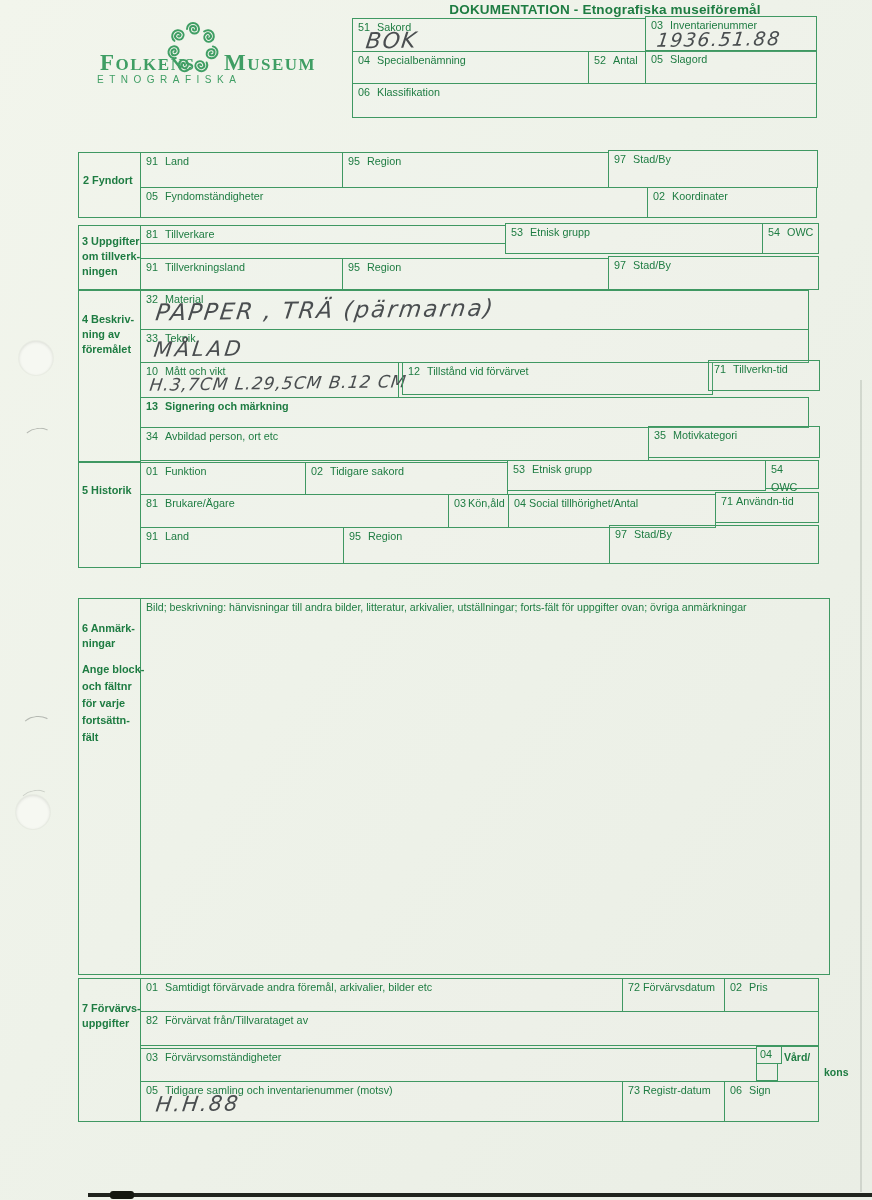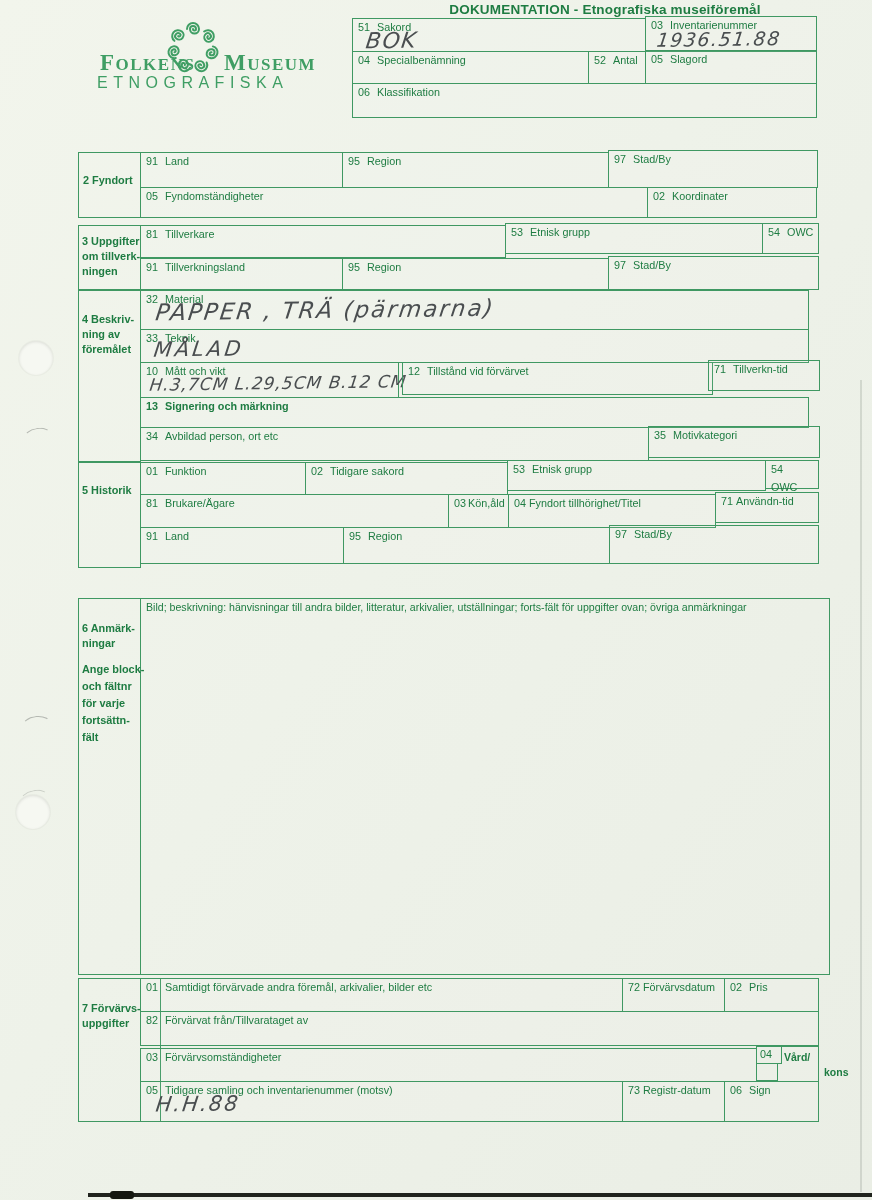--- a/index.html
+++ b/index.html
@@ -17,21 +17,21 @@
   .secnote{position:absolute;color:#1e7c42;font-weight:bold;font-size:10.9px;line-height:17px;white-space:nowrap;}
   
   .hand{position:absolute;font-family:"DejaVu Sans",sans-serif;font-style:italic;color:#4a4e50;
         transform:skewX(-8deg) rotate(-0.8deg);white-space:nowrap;letter-spacing:1.5px;}
   
   .title{position:absolute;left:400px;top:2px;width:410px;text-align:center;font-weight:bold;
          font-size:13.5px;color:#1e7c42;letter-spacing:0.2px;}
   .logoword{position:absolute;font-family:"Liberation Serif",serif;font-size:17px;letter-spacing:1.5px;
             color:#3f9e64;font-weight:bold;}
   .logoword::first-letter{font-size:23px;}
-  .logosub{position:absolute;font-size:16px;letter-spacing:5.5px;color:#3f9e64;}
+  .logosub{position:absolute;font-size:10px;letter-spacing:5.5px;color:#3f9e64;}
   
   .vk-box{position:absolute;border:1.2px solid #3f9862;box-sizing:border-box;background:transparent;}
   .vk-lbl{position:absolute;left:27px;font-size:10.5px;color:#1e7c42;font-weight:bold;}
   
   .hole{position:absolute;width:34px;height:34px;border-radius:50%;background:#f6f8f2;
         box-shadow:inset 0 1px 3px rgba(0,0,0,0.10),0 0 0 1px rgba(0,0,0,0.03);}
   .arc{position:absolute;border:1.5px solid transparent;border-top-color:rgba(110,115,110,0.45);
        border-radius:50%;}
   .scanedge{position:absolute;left:88px;top:1193px;width:784px;height:4px;background:#20231d;}
   .scanblob{position:absolute;left:110px;top:1191px;width:24px;height:8px;border-radius:3px;background:#14170f;}
@@ -117,21 +117,21 @@
     <span class="code">02</span><span class="lbl">Koordinater</span>
   </div>
 
   <div class="secbox" style="left:78px;top:225px;width:63px;height:65px;">
     <div class="seclabel" style="left:3px;top:8px;">
       <div>3 Uppgifter</div>
       <div>om tillverk-</div>
       <div>ningen</div>
     </div>
   </div>
-  <div class="cell" style="left:140px;top:225px;width:366px;height:33px;">
+  <div class="cell" style="left:140px;top:225px;width:366px;height:19px;">
     <span class="code">81</span><span class="lbl">Tillverkare</span>
   </div>
   <div class="cell" style="left:505px;top:223px;width:258px;height:31px;">
     <span class="code">53</span><span class="lbl">Etnisk grupp</span>
   </div>
   <div class="cell" style="left:762px;top:223px;width:57px;height:31px;">
     <span class="code">54</span><span class="lbl">OWC</span>
   </div>
   <div class="cell" style="left:140px;top:258px;width:203px;height:32px;">
     <span class="code">91</span><span class="lbl">Tillverkningsland</span>
@@ -196,21 +196,21 @@
   <div class="cell" style="left:765px;top:460px;width:54px;height:29px;">
     <span class="code">54</span><span class="lbl">OWC</span>
   </div>
   <div class="cell" style="left:140px;top:494px;width:309px;height:34px;">
     <span class="code">81</span><span class="lbl">Brukare/Ägare</span>
   </div>
   <div class="cell" style="left:448px;top:494px;width:61px;height:34px;">
     <span class="code" style="margin-right:2px;">03</span><span class="lbl">Kön,åld</span>
   </div>
   <div class="cell" style="left:508px;top:494px;width:208px;height:34px;">
-    <span class="code" style="margin-right:3px;">04</span><span class="lbl">Fyndort tillhörighet/Titel</span>
+    <span class="code" style="margin-right:3px;">04</span><span class="lbl">Social tillhörighet/Antal</span>
   </div>
   <div class="cell" style="left:715px;top:492px;width:104px;height:31px;">
     <span class="code" style="margin-right:3px;">71</span><span class="lbl">Användn-tid</span>
   </div>
   <div class="cell" style="left:140px;top:527px;width:204px;height:37px;">
     <span class="code">91</span><span class="lbl">Land</span>
   </div>
   <div class="cell" style="left:343px;top:527px;width:267px;height:37px;">
     <span class="code">95</span><span class="lbl">Region</span>
   </div>
@@ -227,21 +227,21 @@
     <div class="secnote" style="left:3px;top:62px;">
       <div>Ange block-</div>
       <div>och fältnr</div>
       <div>för varje</div>
       <div>fortsättn-</div>
       <div>fält</div>
     </div>
   </div>
   <div style="position:absolute;left:146px;top:601px;width:680px;font-size:10.6px;color:#1e7c42;">Bild; beskrivning: hänvisningar till andra bilder, litteratur, arkivalier, utställningar; forts-fält för uppgifter ovan; övriga anmärkningar</div>
 
-  <div class="secbox" style="left:78px;top:978px;width:83px;height:144px;">
+  <div class="secbox" style="left:78px;top:978px;width:63px;height:144px;">
     <div class="seclabel" style="left:3px;top:22px;">
       <div>7 Förvärvs-</div>
       <div>uppgifter</div>
     </div>
   </div>
   <div class="cell" style="left:140px;top:978px;width:483px;height:34px;">
     <span class="code">01</span><span class="lbl">Samtidigt förvärvade andra föremål, arkivalier, bilder etc</span>
   </div>
   <div class="cell" style="left:622px;top:978px;width:103px;height:34px;">
     <span class="code" style="margin-right:3px;">72</span><span class="lbl">Förvärvsdatum</span>

